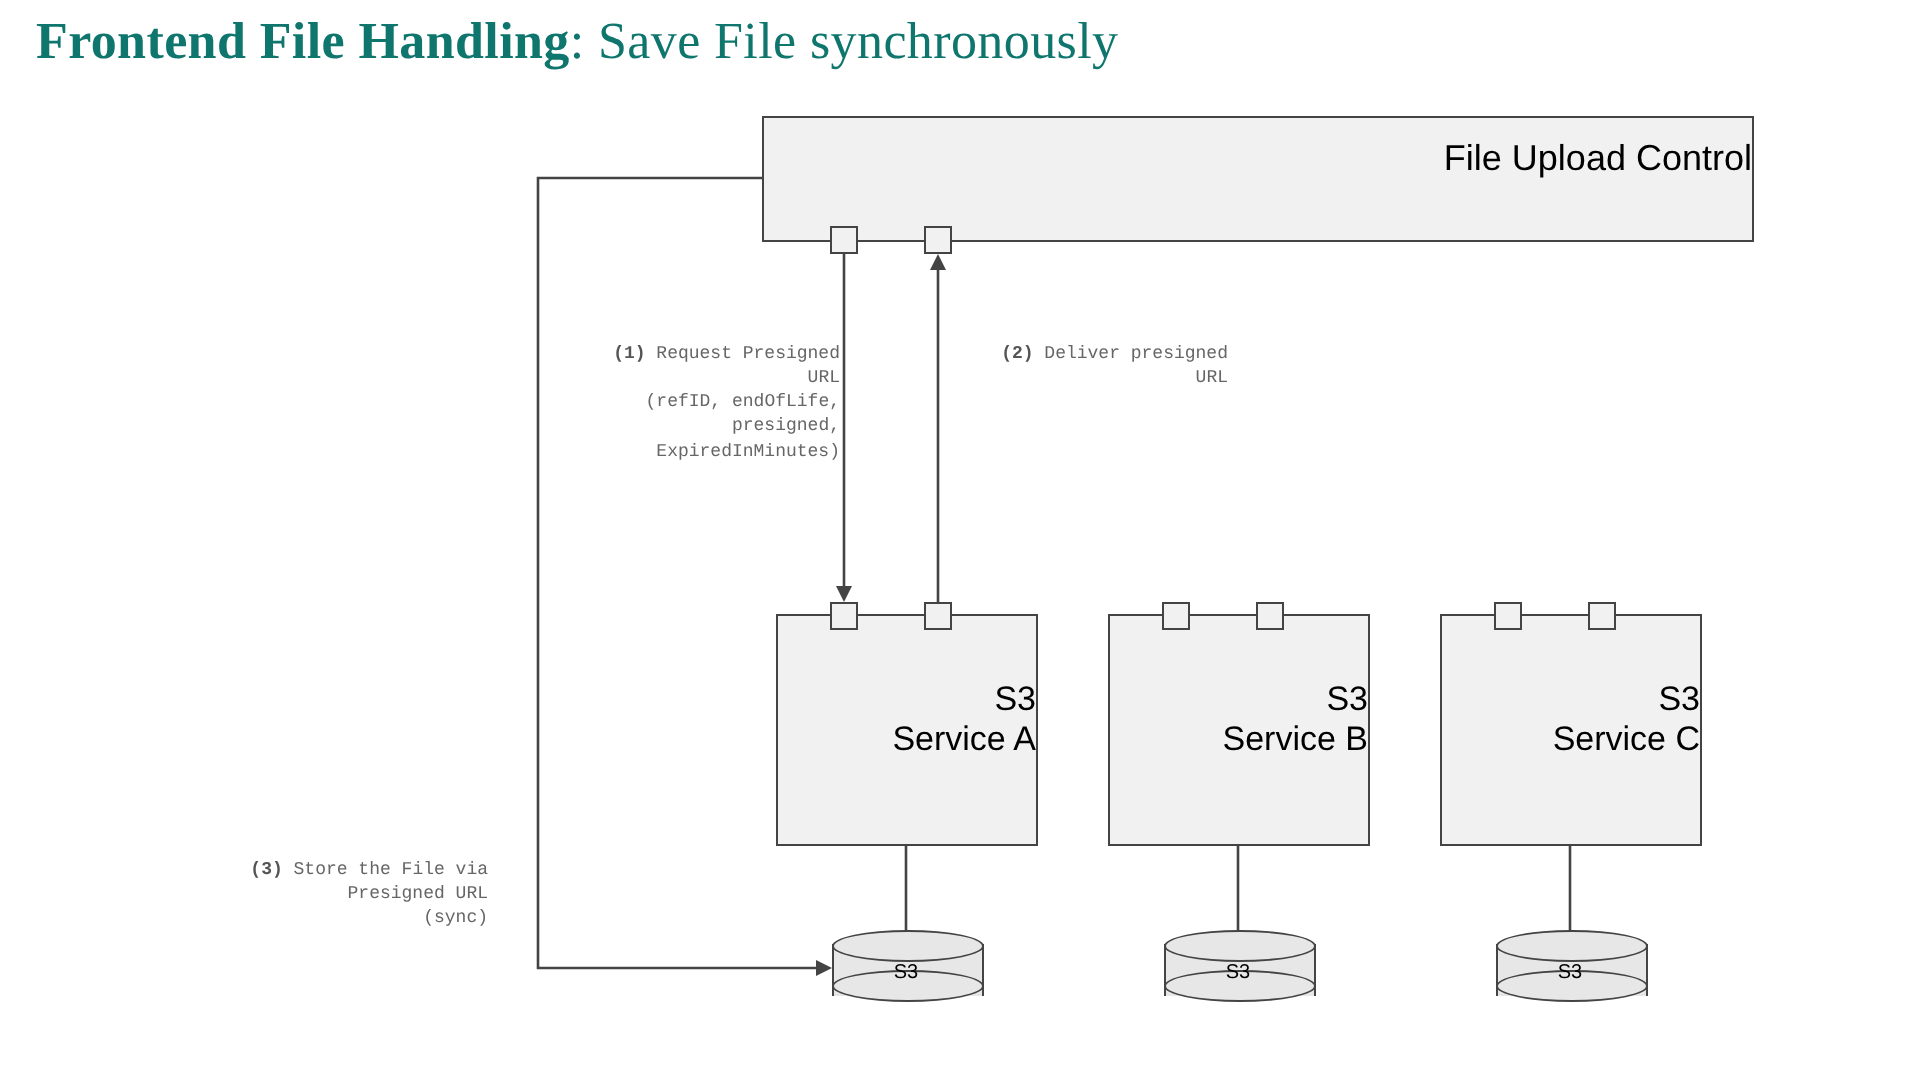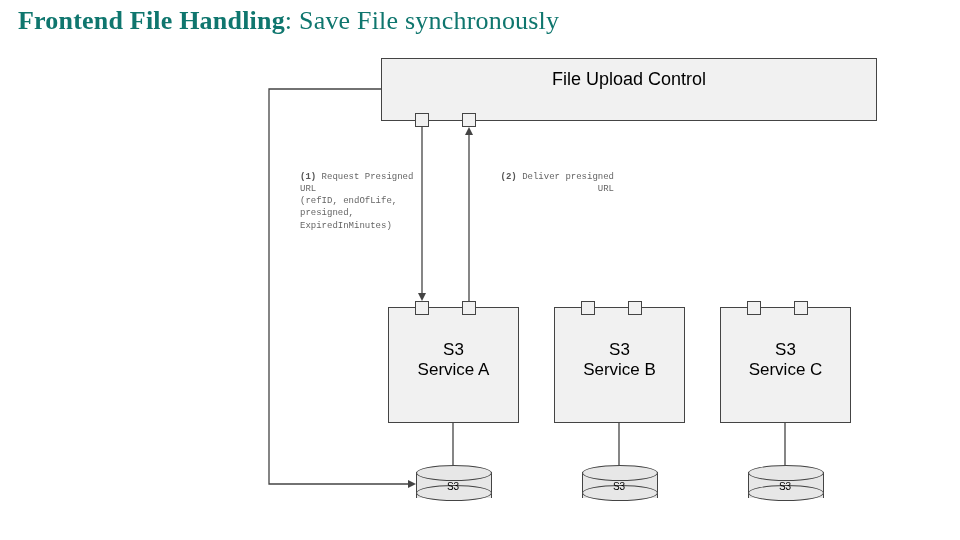--- a/index.html
+++ b/index.html
@@ -1,38 +1,38 @@
 <!DOCTYPE html>
 <html><head>
 <meta charset="utf-8">
 <style>
   html,body{margin:0;padding:0;width:960px;height:540px;background:#fff;font-family:Arial,Helvetica,sans-serif;overflow:hidden}
   .stage{position:relative;width:960px;height:540px}
   .title{position:absolute;left:18px;top:6px;font-family:Liberation Serif, serif;font-size:26px;color:#0f766e;letter-spacing:.2px}
   .title .bold{font-weight:800}
   .box{position:absolute;background:#f1f1f1;border:1.8px solid #444}
-  .box .t{width:100%;text-align:center}
+  .box .t{width:100%;text-align:right}
   
   #comp{left:381px;top:58px;width:494px;height:61px}
   #comp .t1{font-size:18px;padding-top:10px}
   #comp .t2{font-size:9px;margin-top:-2px;color:#333}
   
   .svc{width:129px;height:114px}
   .svc .t{font-size:17px;line-height:1.2;padding-top:32px}
   
   .port{position:absolute;width:12px;height:12px;background:#f1f1f1;border:1.5px solid #444}
   
   .cyl{position:absolute;width:74px;height:36px}
   .cyl .body{position:absolute;left:0;top:7px;width:74px;height:26px;background:#e7e7e7;border-left:1.6px solid #444;border-right:1.6px solid #444}
   .cyl .cap{position:absolute;left:0;width:74px;height:14px;border:1.6px solid #444;border-radius:50%/50%;background:#e7e7e7}
   .cyl .cap.top{top:0;z-index:2}
   .cyl .cap.bot{bottom:0;background:#e7e7e7}
   .cyl .lbl{position:absolute;width:100%;text-align:center;top:16px;font-size:10px;z-index:3}
   
-  .ann{position:absolute;font-family:"Courier New",monospace;font-size:9px;color:#666;line-height:1.35}
+  .ann{position:absolute;font-family:"Courier New",monospace;font-size:9px;color:#666;text-align:right;line-height:1.35}
   .ann .num{font-weight:bold;color:#555}
   svg.conn{position:absolute;left:0;top:0;width:960px;height:540px;pointer-events:none}
   svg line,svg polyline{stroke:#444;stroke-width:1.3;fill:none}
   svg .head{fill:#444}
 </style>
 </head>
 <body>
 <div class="stage">
 
 <div class="title">
@@ -93,20 +93,26 @@
   <span>presigned,</span><br>
   <span>ExpiredInMinutes)</span>
 </div>
 
 <div class="ann" style="left:494px;top:171px;width:120px;text-align:right">
   <span class="num">(2)</span>
   <span>Deliver presigned</span><br>
   <span>URL</span>
 </div>
 
+<div class="ann" style="left:124px;top:429px;width:120px">
+  <span class="num">(3)</span>
+  <span>Store the File via</span><br>
+  <span>Presigned URL</span><br>
+  <span>(sync)</span>
+</div>
 
 <svg class="conn">
 
   <line x1="422" y1="127" x2="422" y2="296"></line>
   <polygon class="head" points="422,301 418,293 426,293"></polygon>
 
   <line x1="469" y1="301" x2="469" y2="132"></line>
   <polygon class="head" points="469,127 465,135 473,135"></polygon>
 
   <polyline points="381,89 269,89 269,484 414,484"></polyline>

